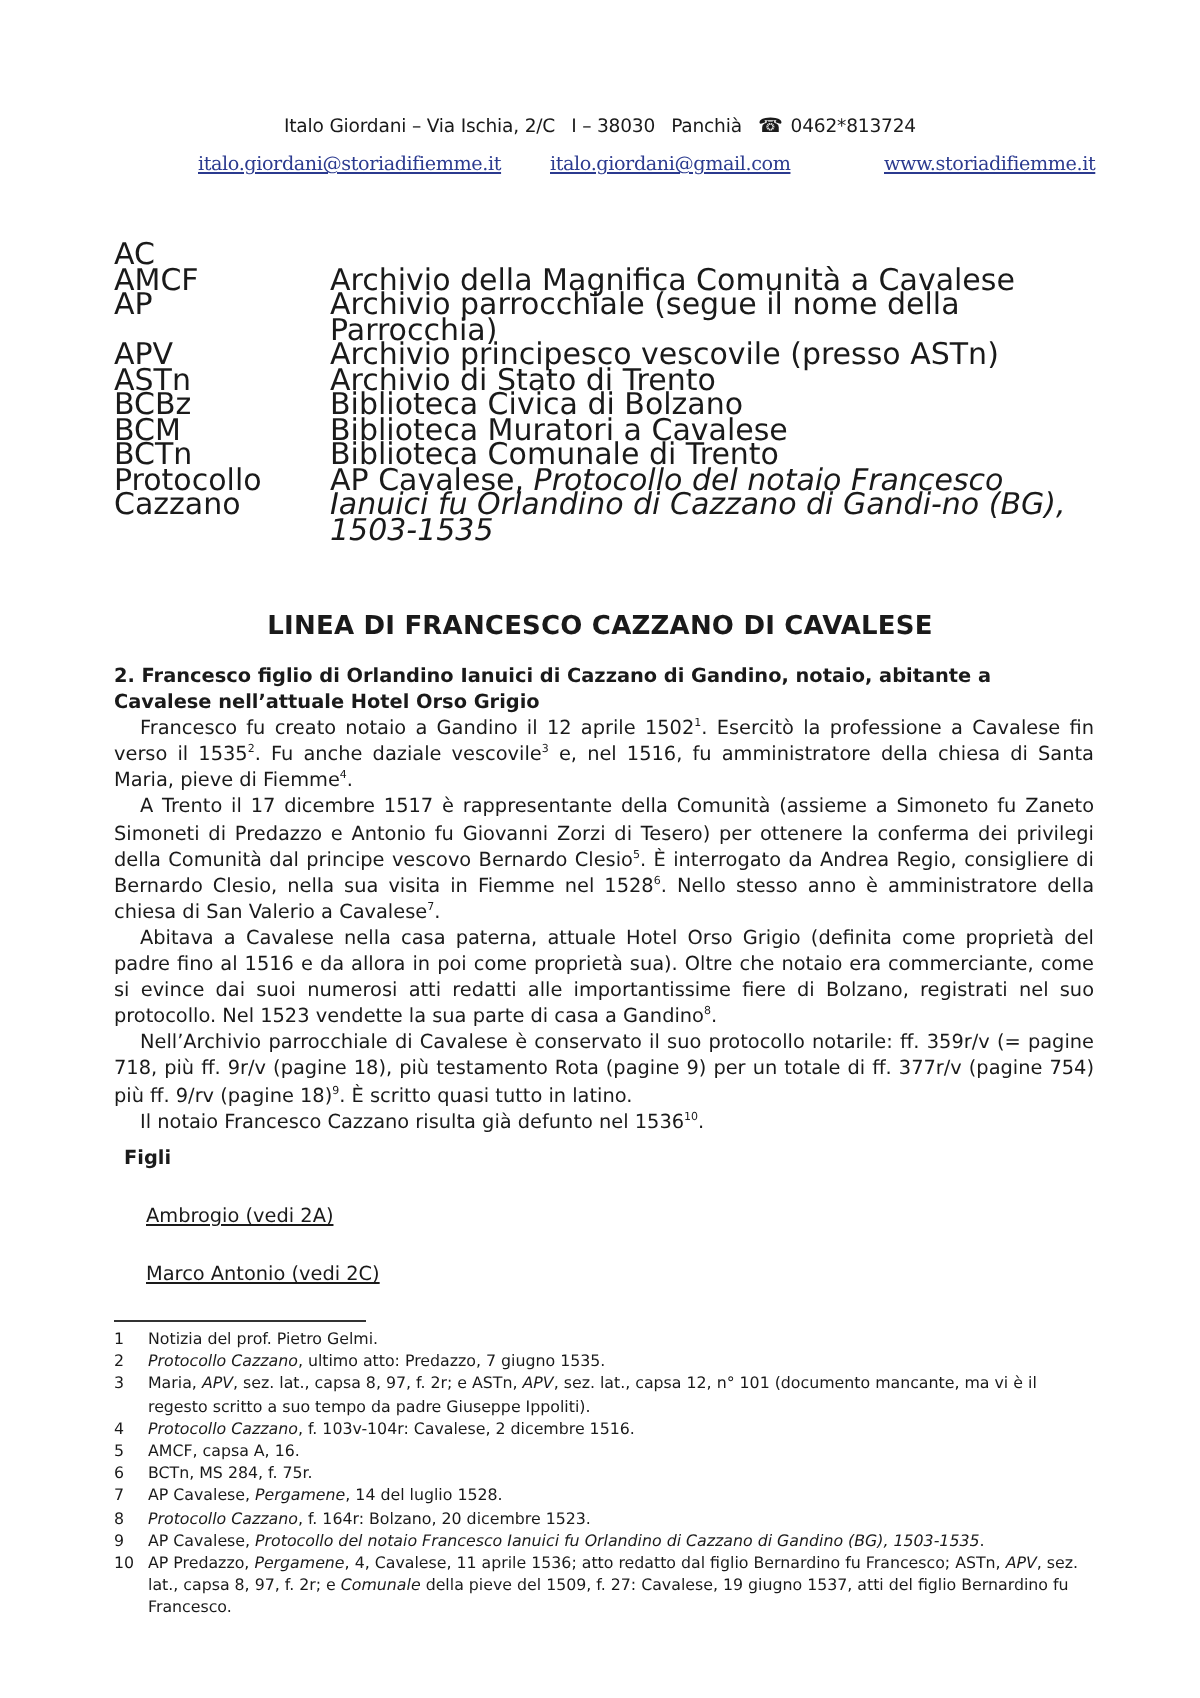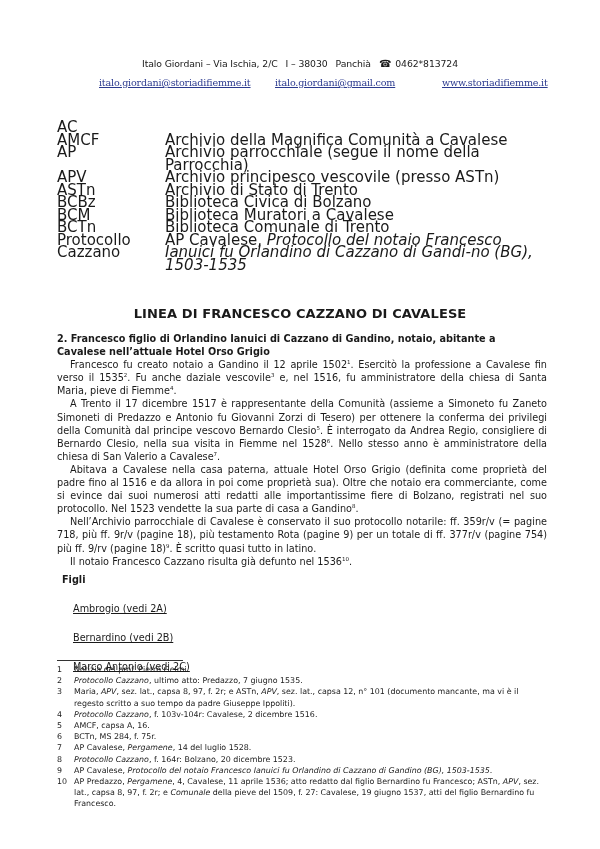--- a/index.html
+++ b/index.html
@@ -102,21 +102,20 @@
     <p><span>A Trento il 17 dicembre 1517 è rappresentante della Comunità (assieme a Simoneto fu Zaneto Simoneti di Predazzo e Antonio fu Giovanni Zorzi di Tesero) per ottenere la conferma dei privilegi della Comunità dal principe vescovo Bernardo Clesio</span><sup>5</sup><span>. È interrogato da Andrea Regio, consigliere di Bernardo Clesio, nella sua visita in Fiemme nel 1528</span><sup>6</sup><span>. Nello stesso anno è amministratore della chiesa di San Valerio a Cavalese</span><sup>7</sup><span>.</span></p>
 
     <p><span>Abitava a Cavalese nella casa paterna, attuale Hotel Orso Grigio (definita come proprietà del padre fino al 1516 e da allora in poi come proprietà sua). Oltre che notaio era commerciante, come si evince dai suoi numerosi atti redatti alle importantissime fiere di Bolzano, registrati nel suo protocollo. Nel 1523 vendette la sua parte di casa a Gandino</span><sup>8</sup><span>.</span></p>
 
     <p><span>Nell’Archivio parrocchiale di Cavalese è conservato il suo protocollo notarile: ff. 359r/v (= pagine 718, più ff. 9r/v (pagine 18), più testamento Rota (pagine 9) per un totale di ff. 377r/v (pagine 754) più ff. 9/rv (pagine 18)</span><sup>9</sup><span>. È scritto quasi tutto in latino.</span></p>
 
     <p><span>Il notaio Francesco Cazzano risulta già defunto nel 1536</span><sup>10</sup><span>.</span></p>
 
     <div class="figli-title">Figli</div>
     <div class="figli-item">Ambrogio (vedi 2A)</div>
-    <div class="figli-item">Bernardino (vedi 2B)</div>
     <div class="figli-item">Marco Antonio (vedi 2C)</div>
   </div>
 
   <div class="fn-rule"></div>
 
   <div class="footnotes">
     <div class="fn">
         <span class="fn-num">1</span>
         <span class="fn-text">Notizia del prof. Pietro Gelmi.</span>
       </div>

